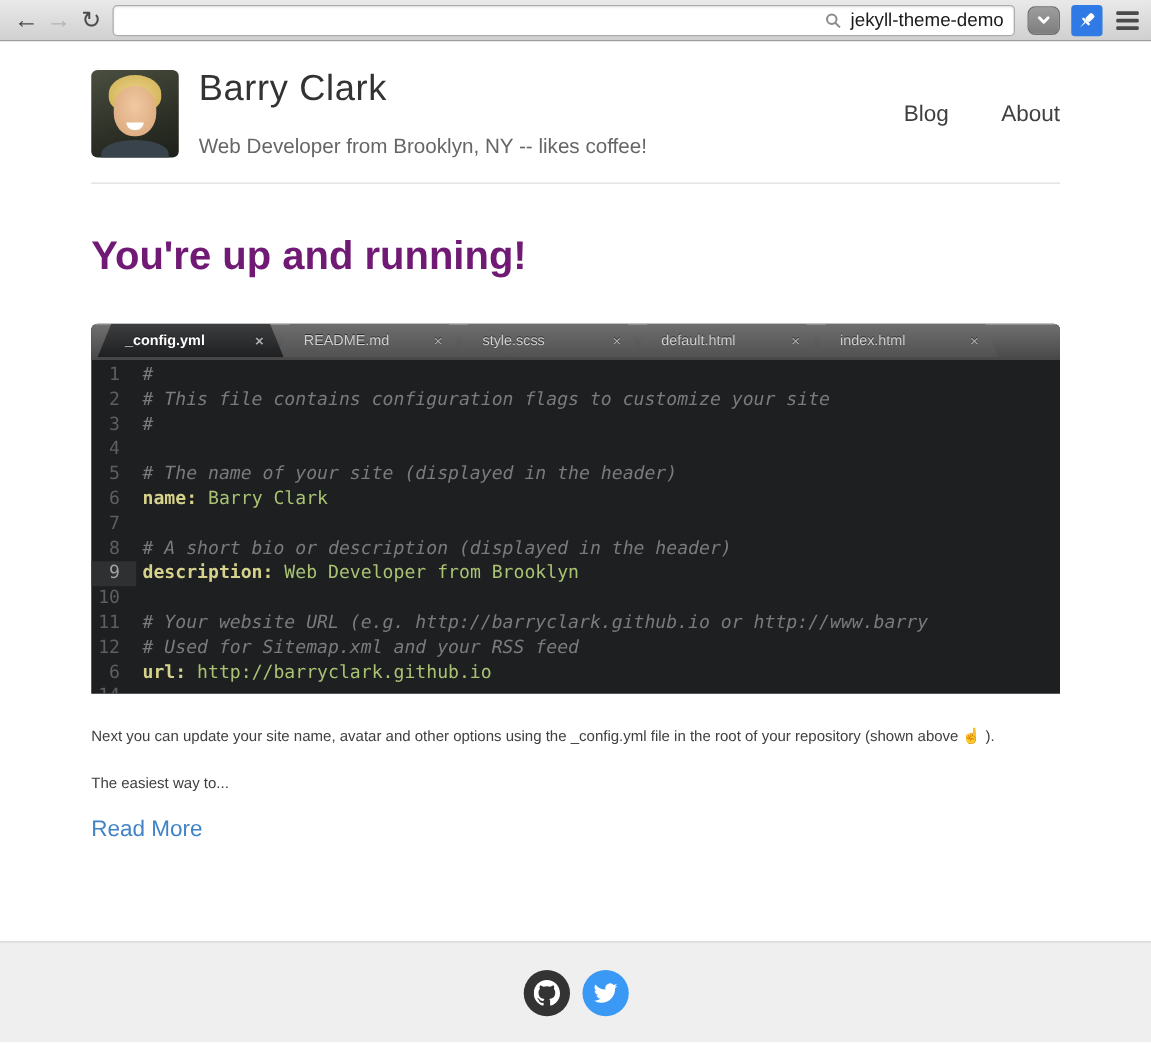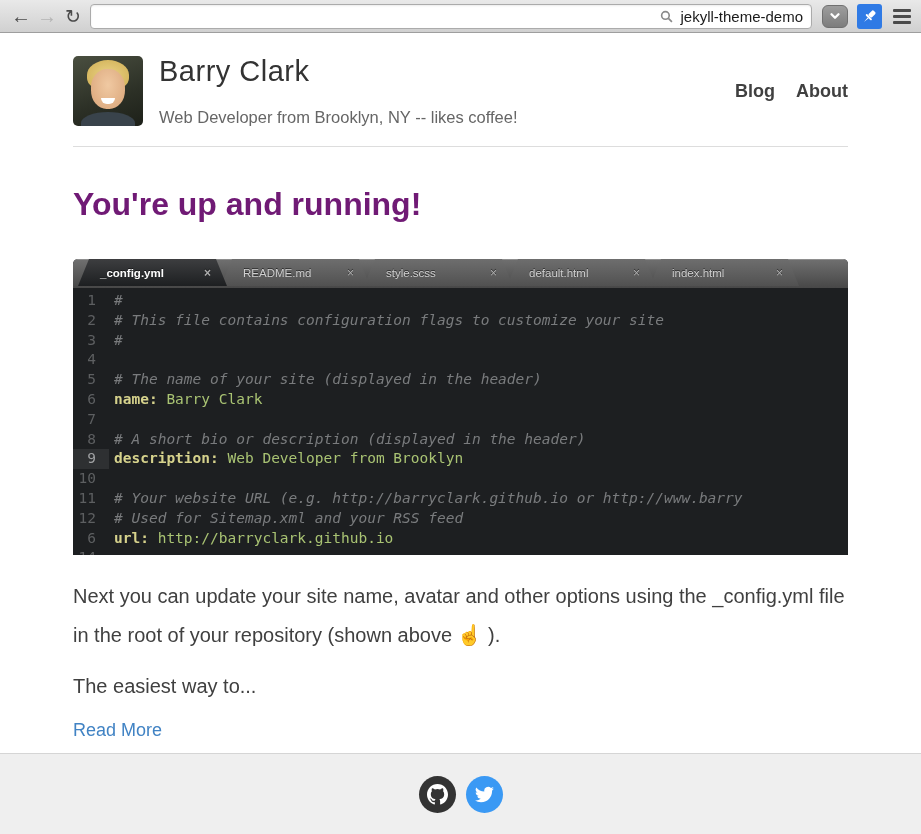--- a/index.html
+++ b/index.html
@@ -34,21 +34,21 @@
             background:linear-gradient(160deg,#4a4f40 0%, #2c3026 60%, #1d2019 100%); }
   .avatar .hair { position:absolute; left:14px; top:4px; width:42px; height:30px; border-radius:50% 50% 40% 40%;
                   background:radial-gradient(#ead286,#cfae52); }
   .avatar .face { position:absolute; left:18px; top:13px; width:34px; height:40px; border-radius:46%;
                   background:radial-gradient(ellipse at 50% 40%, #f0c9a2, #d9a478); }
   .avatar .smile { position:absolute; left:28px; top:42px; width:14px; height:6px; border-radius:0 0 10px 10px; background:#fff; }
   .avatar .shirt { position:absolute; left:8px; bottom:-8px; width:54px; height:22px; border-radius:50% 50% 0 0; background:#39434b; }
   .site-info { margin-left:16px; }
   .site-name { font-size:29px; color:#333; letter-spacing:.5px; }
   .site-desc { font-size:16.5px; color:#666; margin-top:20px; }
-  .site-nav { margin-left:auto; display:flex; gap:21px;font-weight:bold; }
+  .site-nav { margin-left:auto; display:flex; gap:42px; }
   .nav-link { font-size:18px; color:#404040; text-decoration:none; }
 
   
   .post-title { font-size:32px; font-weight:bold; color:#701a75; margin-top:38px; line-height:38px; }
 
   .editor { margin-top:36px; border-radius:5px 5px 0 0; overflow:hidden; height:296px; background:#1d1f21; }
   .tab-bar { height:29px; background:linear-gradient(#707070,#474747); display:flex; align-items:flex-start;
              padding-left:5px; box-shadow:inset 0 1px 0 rgba(255,255,255,.22); }
   .tab { position:relative; height:27px; width:149px; margin-right:-6px; display:flex; align-items:center;
          padding:0 16px 0 22px; font-size:11.5px; color:#cfcfcf; text-shadow:0 -1px 0 rgba(0,0,0,.55);
@@ -59,21 +59,21 @@
   .code-area { font-family:"DejaVu Sans Mono", monospace; font-size:14.5px; line-height:19.8px;
                padding-top:3px; height:267px; overflow:hidden; white-space:nowrap; }
   .code-line { display:flex; }
   .line-num { flex:0 0 36px; text-align:right; color:#5d5f61; padding-right:13px; }
   .line-num.current { background:#2e3032; color:#9fa1a3; }
   .line-content { padding-left:5px; }
   .tok-comment { color:#797b7d; font-style:italic; }
   .tok-key { color:#d6d28c; font-weight:bold; }
   .tok-value { color:#a9c373; }
 
-  .post-body p { font-size:20px; color:#404040; line-height:39px; }
+  .post-body p { font-size:12px; color:#404040; line-height:25px; }
   .para-1 { margin-top:22px; }
   .para-2 { margin-top:12px; }
   .emoji { color:#dda45f; font-style:normal; }
   .read-more { display:inline-block; margin-top:14px; font-size:18px; color:#4183c4; text-decoration:none; }
 
   
   .site-footer { margin-top:auto; flex:0 0 81px; background:#efefef; border-top:1px solid #d5d5d5;
                  display:flex; align-items:center; justify-content:center; gap:10px; }
   .icon-circle { width:37px; height:37px; border-radius:50%; display:flex; align-items:center; justify-content:center; }
   .icon-github { background:#333; }

